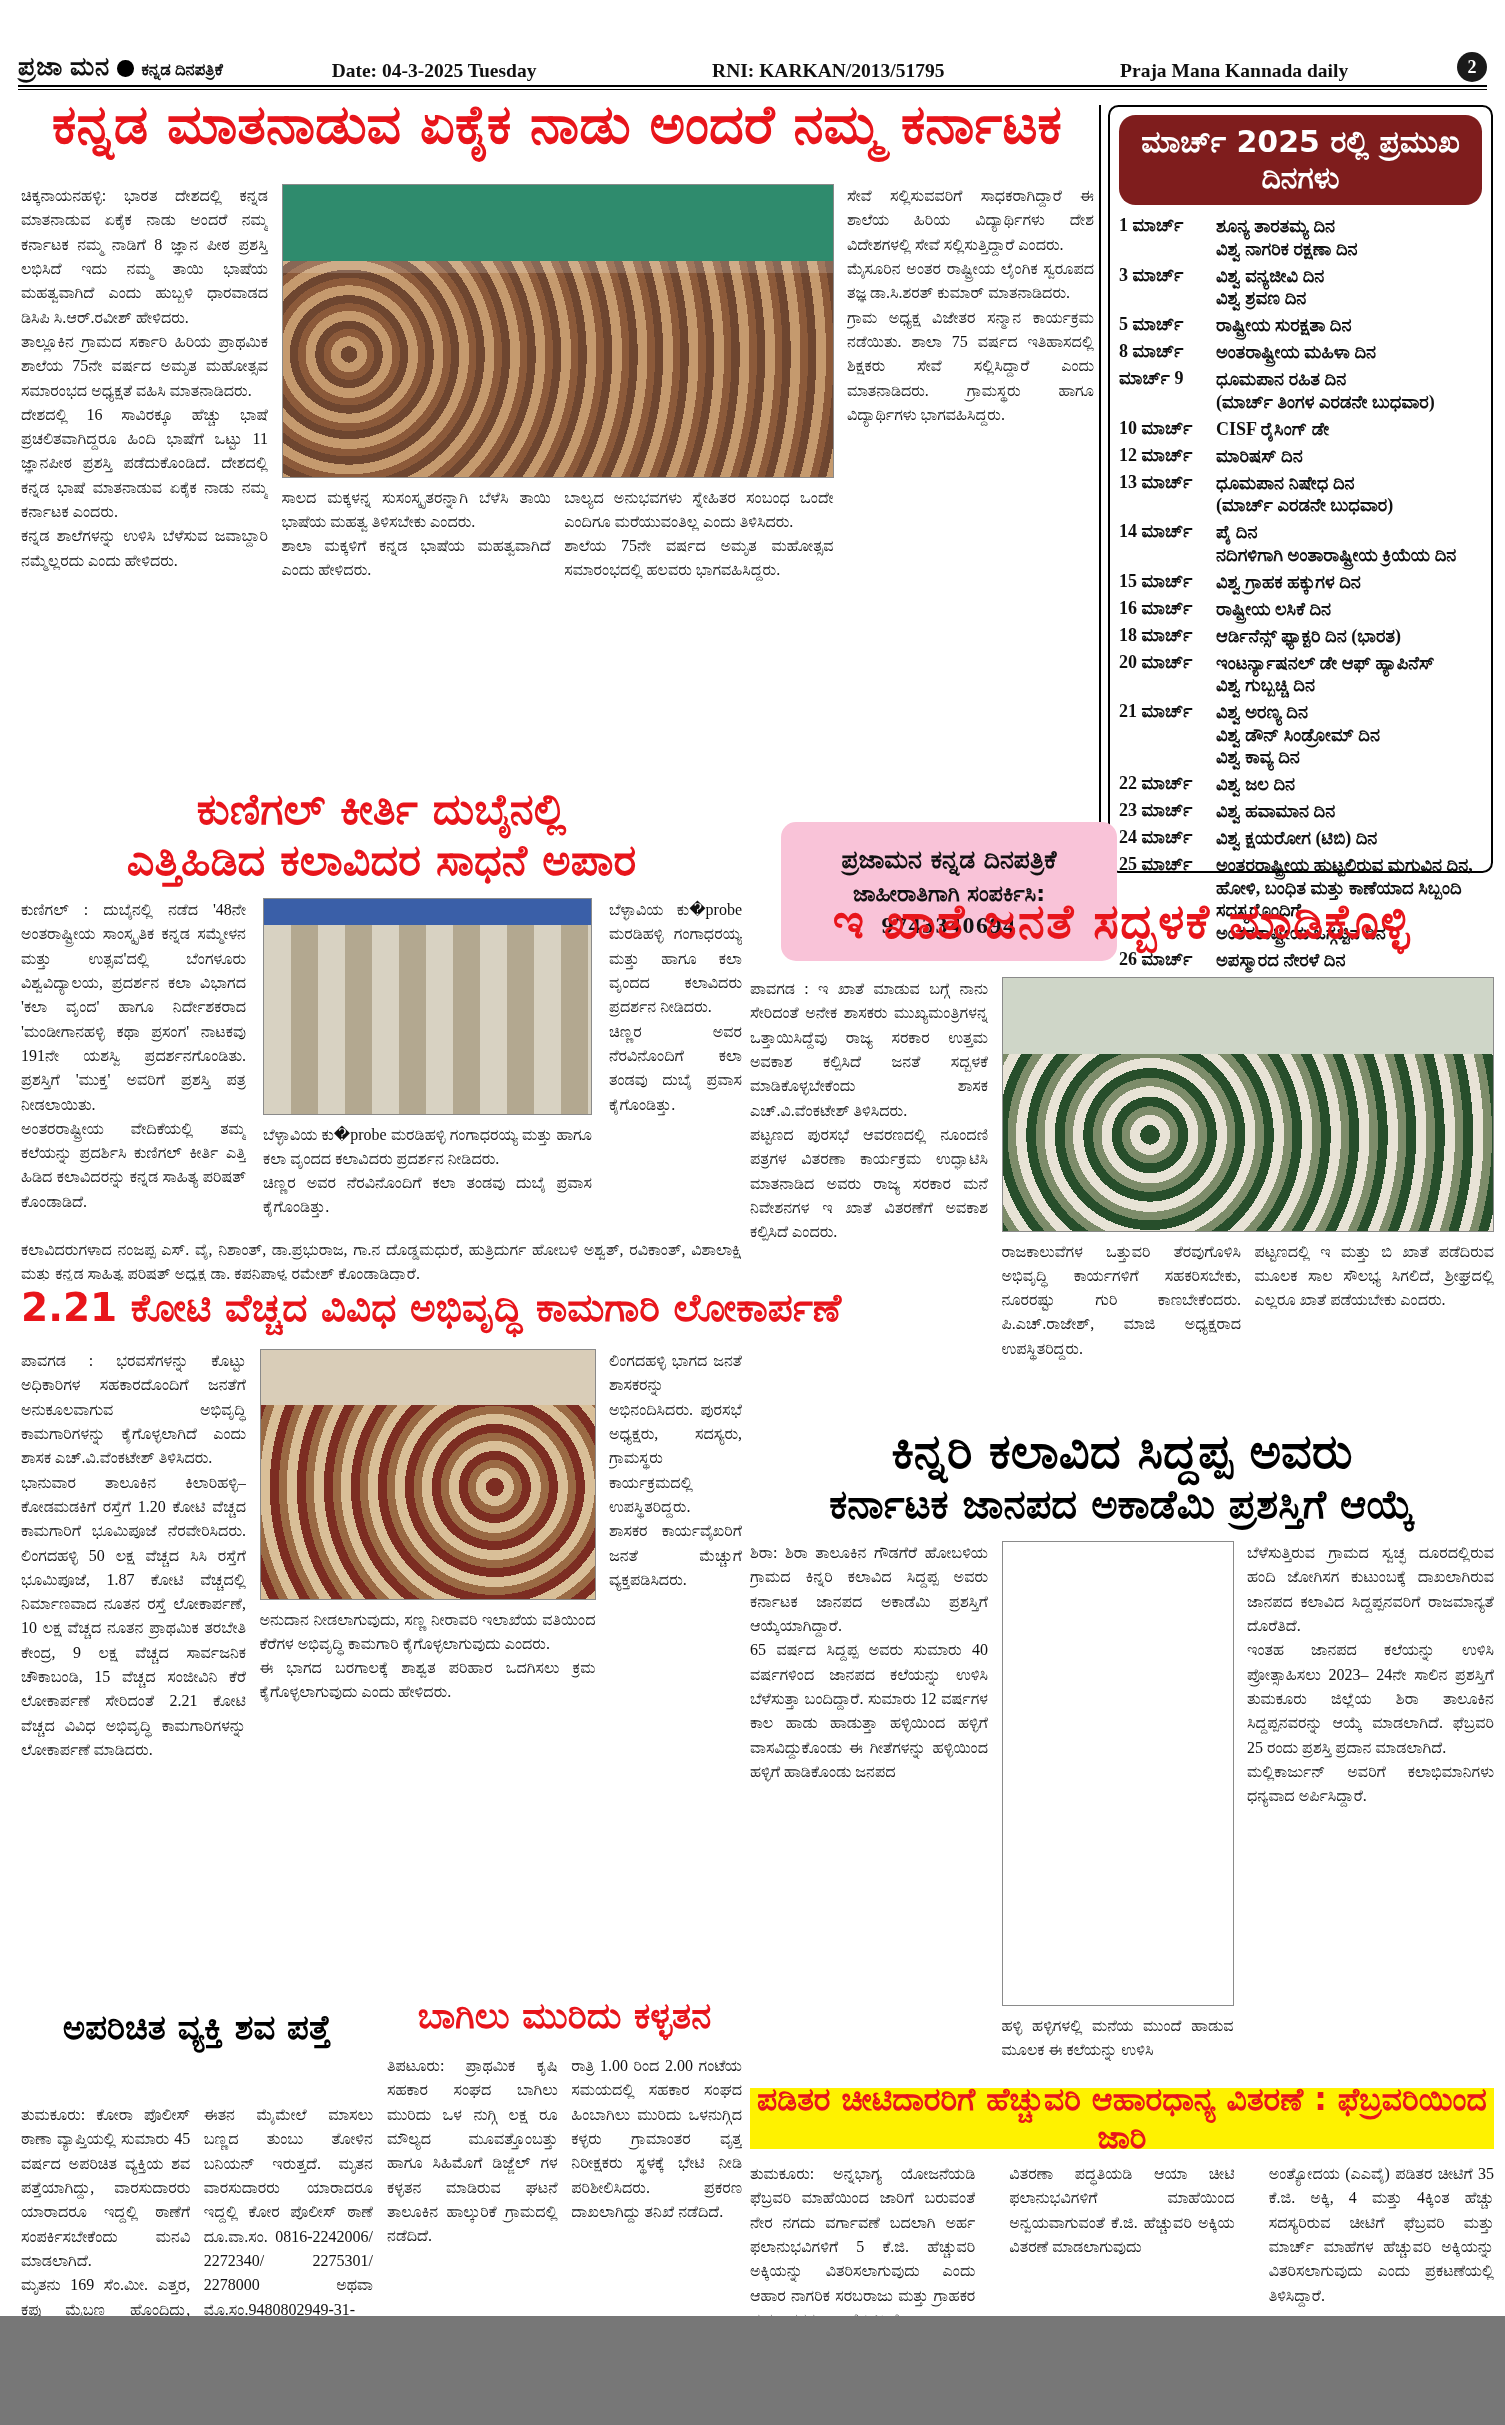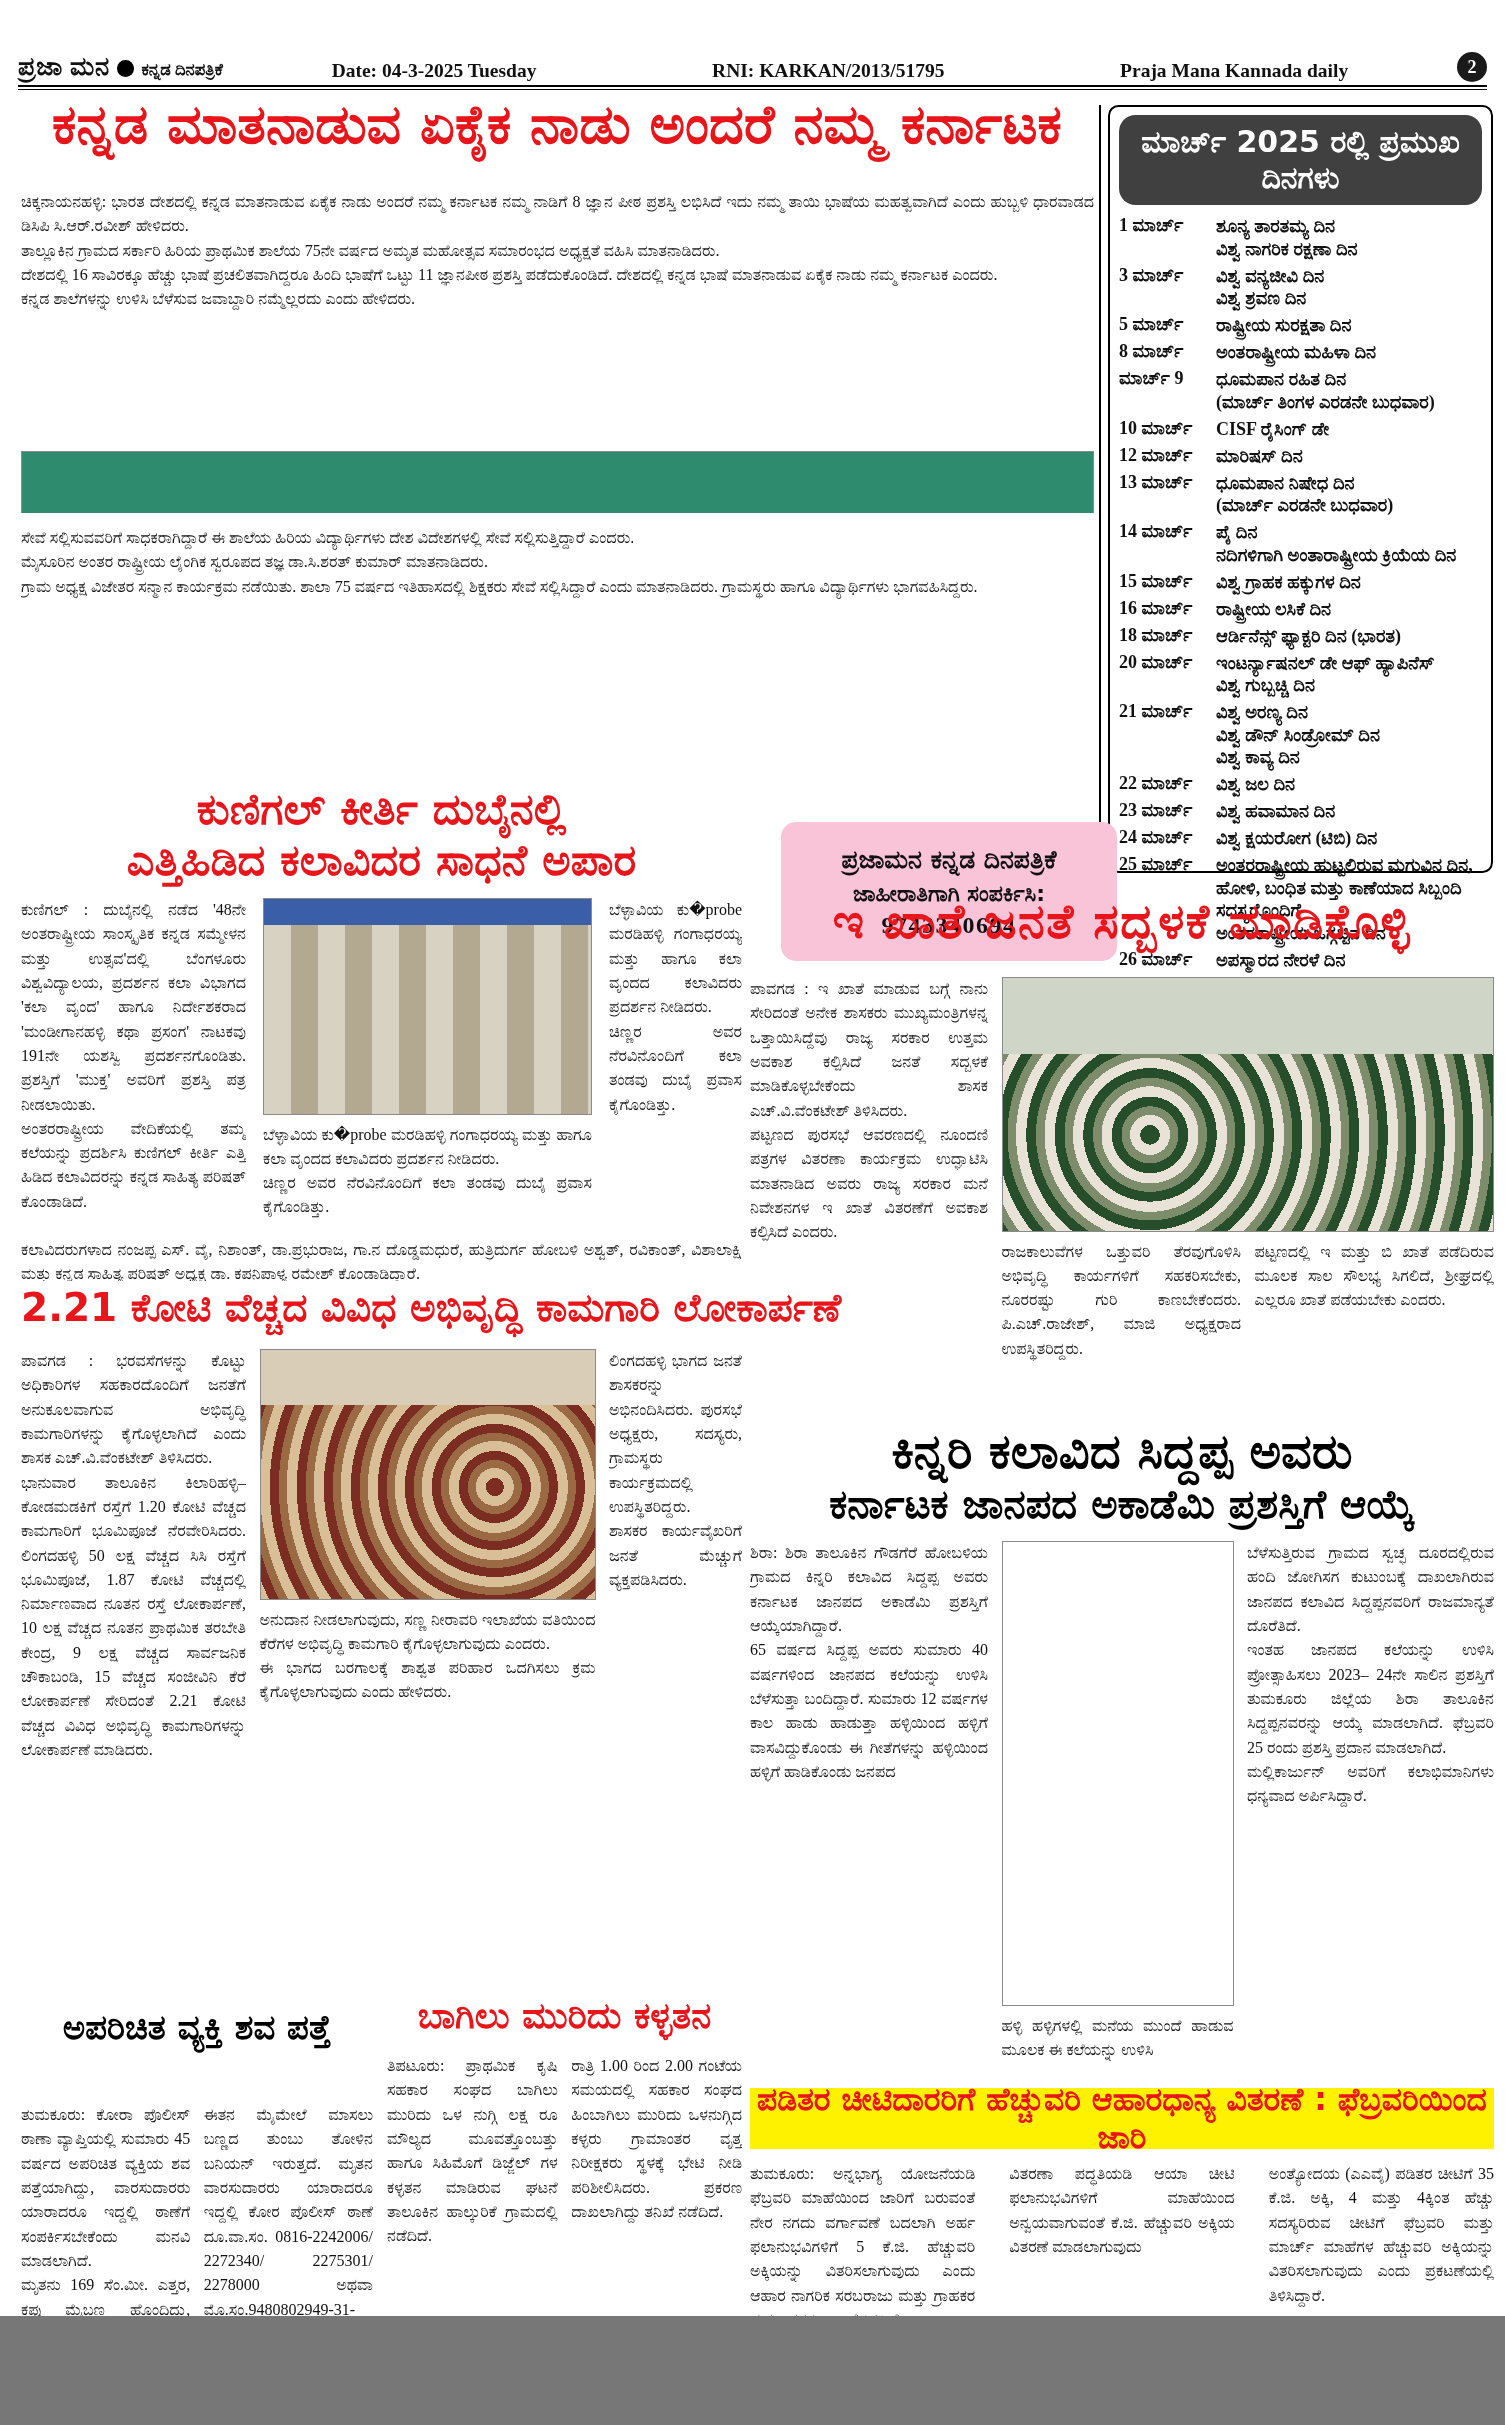--- a/index.html
+++ b/index.html
@@ -58,21 +58,21 @@
     background:var(--yellow);display:flex;align-items:center;justify-content:center;
   }
   .ration-band .h{font-size:31.5px;}
 
   
   .sidebar{
     position:absolute;left:1108px;top:105px;width:385px;height:768px;
     border:2.2px solid #000;border-radius:10.5px;background:#fff;padding:7.5px 9px;
   }
   .sidebar-title{
-    background:#404040;color:#fff;border-radius:16.5px;
+    background:#7f1d1d;color:#fff;border-radius:16.5px;
     font-family:"DejaVu Sans","Liberation Sans",sans-serif;font-weight:bold;
     font-size:30px;text-align:center;padding:9px 4.5px;margin-bottom:10.5px;
   }
   .sb-row{display:flex;gap:9px;margin-bottom:4.5px;}
   .sb-date{flex:0 0 88px;font-size:18px;font-weight:bold;}
   .sb-obs{flex:1;font-size:18px;font-weight:bold;white-space:pre-line;line-height:1.25;}
   .col-rule{position:absolute;left:1099px;top:105px;width:1.5px;height:768px;background:#000;}
 
   
   .coltext{
@@ -262,21 +262,21 @@
           <div class="sb-obs">ಅಪಸ್ಮಾರದ ನೇರಳೆ ದಿನ</div>
         </div>
 
         <div class="sb-row">
           <div class="sb-date">27 ಮಾರ್ಚ್</div>
           <div class="sb-obs">ವಿಶ್ವ ರಂಗಭೂಮಿ ದಿನ</div>
         </div>
       </div>
   </div>
 
-  <div class="zone" style="left:21px;top:190px;width:1073px;height:583px;flex-direction:column;">
+  <div class="zone" style="left:21px;top:184px;width:1073px;height:583px;">
     <div class="zcol" style="flex:0 0 247px;">
       <div class="coltext">ಚಿಕ್ಕನಾಯನಹಳ್ಳಿ: ಭಾರತ ದೇಶದಲ್ಲಿ ಕನ್ನಡ ಮಾತನಾಡುವ ಏಕೈಕ ನಾಡು ಅಂದರೆ ನಮ್ಮ ಕರ್ನಾಟಕ ನಮ್ಮ ನಾಡಿಗೆ 8 ಜ್ಞಾನ ಪೀಠ ಪ್ರಶಸ್ತಿ ಲಭಿಸಿದೆ ಇದು ನಮ್ಮ ತಾಯಿ ಭಾಷೆಯ ಮಹತ್ವವಾಗಿದೆ ಎಂದು ಹುಬ್ಬಳಿ ಧಾರವಾಡದ ಡಿಸಿಪಿ ಸಿ.ಆರ್.ರವೀಶ್ ಹೇಳಿದರು.
 ತಾಲ್ಲೂಕಿನ ಗ್ರಾಮದ ಸರ್ಕಾರಿ ಹಿರಿಯ ಪ್ರಾಥಮಿಕ ಶಾಲೆಯ 75ನೇ ವರ್ಷದ ಅಮೃತ ಮಹೋತ್ಸವ ಸಮಾರಂಭದ ಅಧ್ಯಕ್ಷತೆ ವಹಿಸಿ ಮಾತನಾಡಿದರು.
 ದೇಶದಲ್ಲಿ 16 ಸಾವಿರಕ್ಕೂ ಹೆಚ್ಚು ಭಾಷೆ ಪ್ರಚಲಿತವಾಗಿದ್ದರೂ ಹಿಂದಿ ಭಾಷೆಗೆ ಒಟ್ಟು 11 ಜ್ಞಾನಪೀಠ ಪ್ರಶಸ್ತಿ ಪಡೆದುಕೊಂಡಿದೆ. ದೇಶದಲ್ಲಿ ಕನ್ನಡ ಭಾಷೆ ಮಾತನಾಡುವ ಏಕೈಕ ನಾಡು ನಮ್ಮ ಕರ್ನಾಟಕ ಎಂದರು.
 ಕನ್ನಡ ಶಾಲೆಗಳನ್ನು ಉಳಿಸಿ ಬೆಳೆಸುವ ಜವಾಬ್ದಾರಿ ನಮ್ಮೆಲ್ಲರದು ಎಂದು ಹೇಳಿದರು.</div>
     </div>
     <div class="stack" style="flex:1;">
       <div class="photo photo-main" style="width:100%;height:294px;"></div>
       <div class="subcols">
         <div class="coltext" style="flex:1;">ಸಾಲದ ಮಕ್ಕಳನ್ನ ಸುಸಂಸ್ಕೃತರನ್ನಾಗಿ ಬೆಳೆಸಿ ತಾಯಿ ಭಾಷೆಯ ಮಹತ್ವ ತಿಳಿಸಬೇಕು ಎಂದರು.

